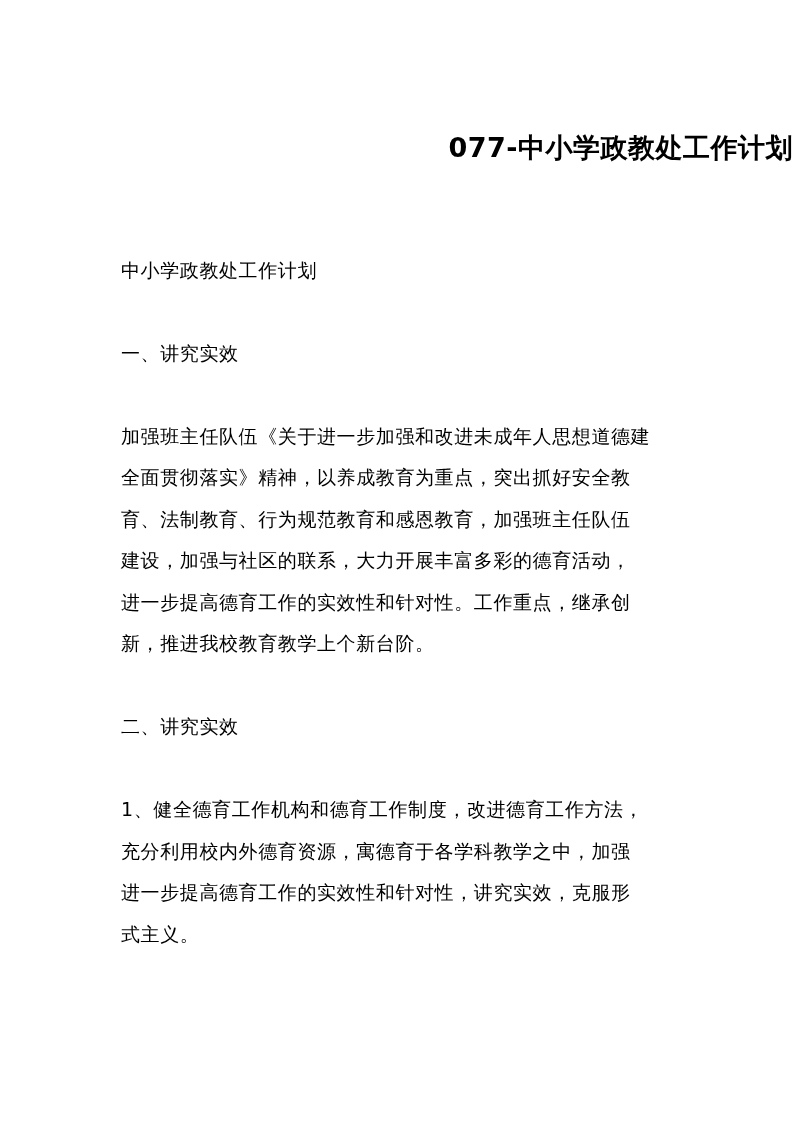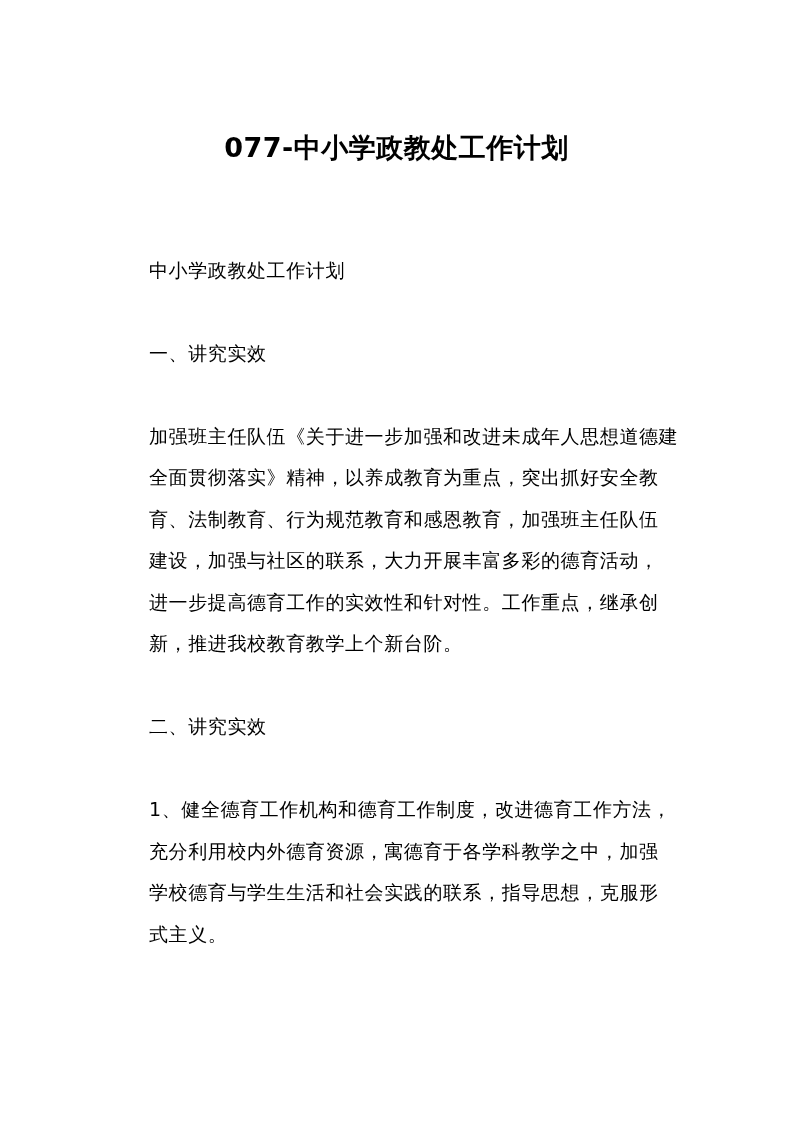--- a/index.html
+++ b/index.html
@@ -1,21 +1,21 @@
 <!DOCTYPE html>
 <html><head>
 <meta charset="utf-8">
 <style>
   html, body { margin: 0; padding: 0; background: #ffffff; }
   body { width: 793px; height: 1122px; position: relative; overflow: hidden;
          font-family: "DejaVu Sans", "Liberation Sans", sans-serif; color: #000; }
   .page { position: absolute; left: 0; top: 0; width: 793px; height: 1122px; background: #fff; }
-  .title { position: absolute; left: 0; width: 793px; top: 128px; text-align: center;
+  .title { position: absolute; left: 0; width: 793px; top: 128px; text-align: right;
            font-size: 27px; font-weight: bold; line-height: 40px; letter-spacing: 0.5px; }
-  .line { position: absolute; left: 121px; font-size: 19px; line-height: 28px; white-space: nowrap; letter-spacing: 0.6px; margin-left: 28px; }
+  .line { position: absolute; left: 121px; font-size: 19px; line-height: 28px; white-space: nowrap; letter-spacing: 0.6px; }
 </style>
 </head>
 <body>
 
 <div class="page">
   <div class="title">077-中小学政教处工作计划</div>
 
   <div class="line" style="top:256px">中小学政教处工作计划</div>
 
   <div class="line" style="top:339px">一、讲究实效</div>
@@ -27,16 +27,16 @@
     <div class="line" style="top:546px">建设，加强与社区的联系，大力开展丰富多彩的德育活动，</div>
     <div class="line" style="top:588px">进一步提高德育工作的实效性和针对性。工作重点，继承创</div>
     <div class="line" style="top:629px">新，推进我校教育教学上个新台阶。</div>
   </div>
 
   <div class="line" style="top:712px">二、讲究实效</div>
 
   <div>
     <div class="line" style="top:795px">1、健全德育工作机构和德育工作制度，改进德育工作方法，</div>
     <div class="line" style="top:837px">充分利用校内外德育资源，寓德育于各学科教学之中，加强</div>
-    <div class="line" style="top:878px">学校德育与学生生活和社会实践的联系，指导思想，克服形</div>
+    <div class="line" style="top:878px">进一步提高德育工作的实效性和针对性，讲究实效，克服形</div>
     <div class="line" style="top:920px">式主义。</div>
   </div>
 </div>
 
 </body></html>

